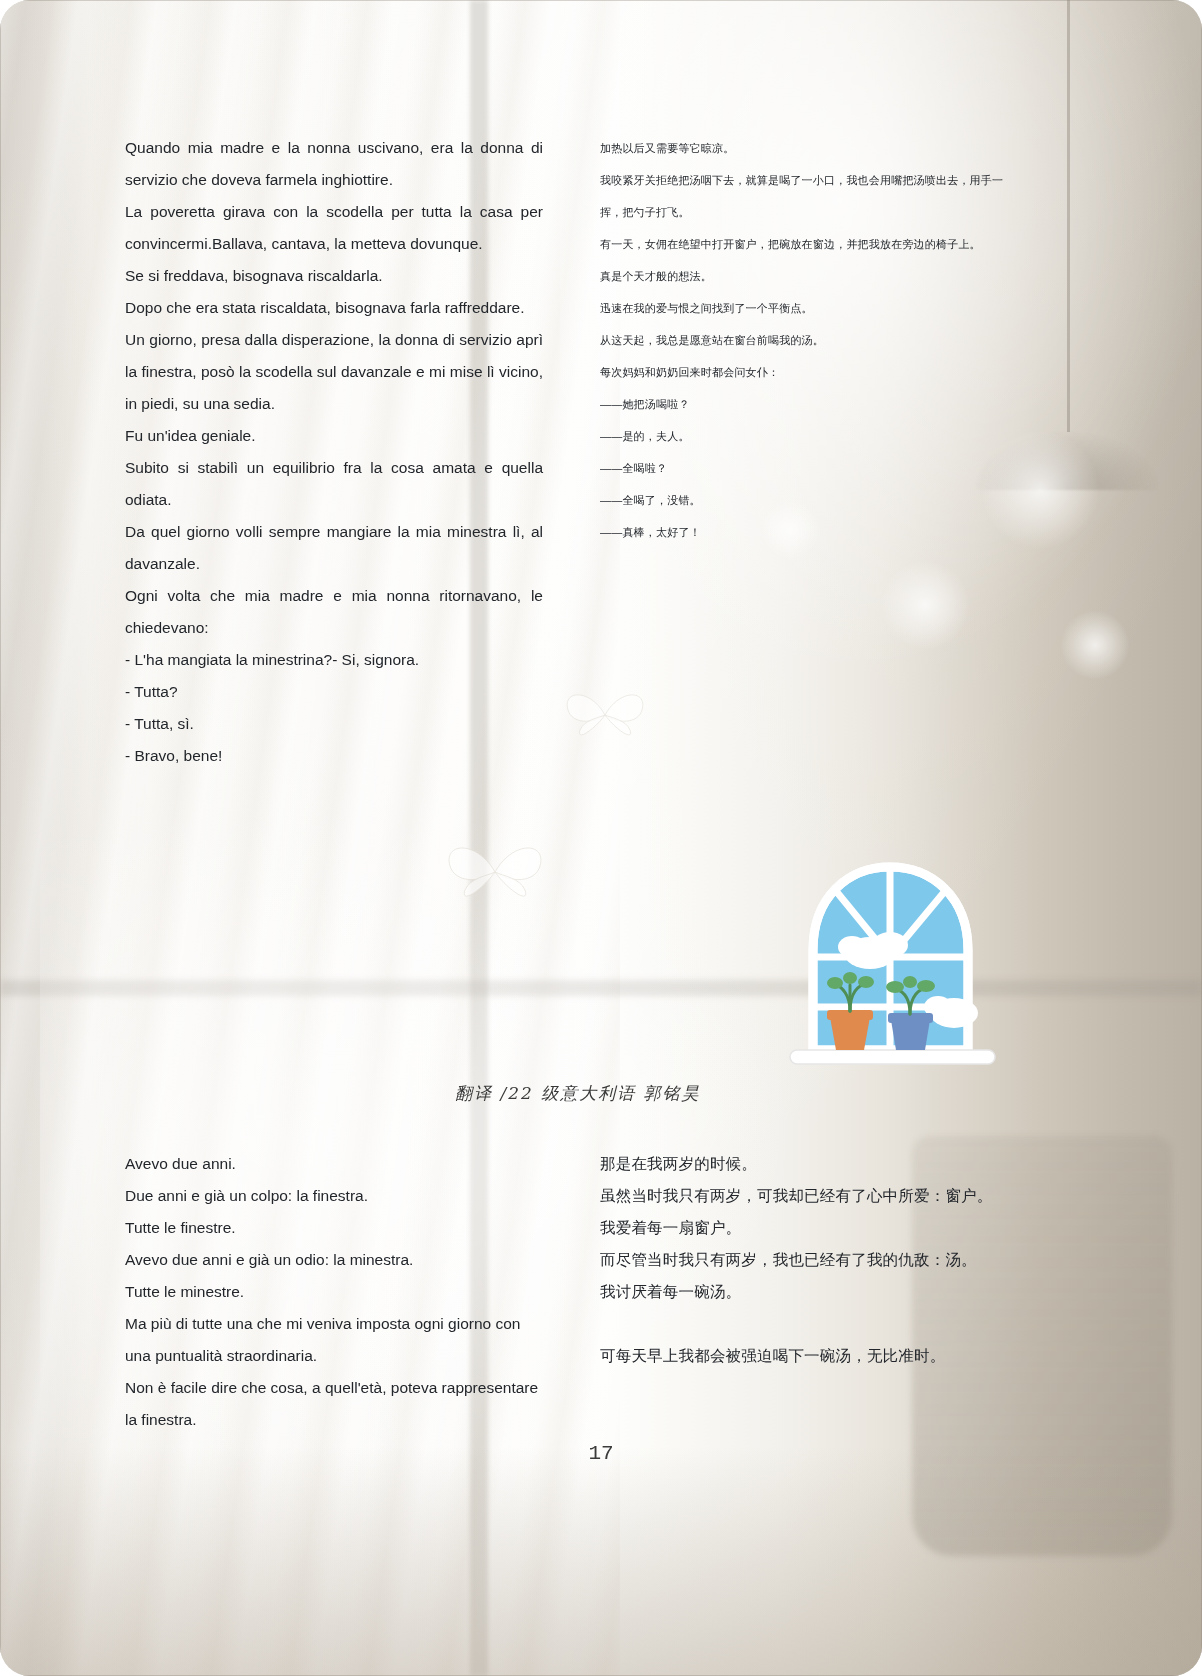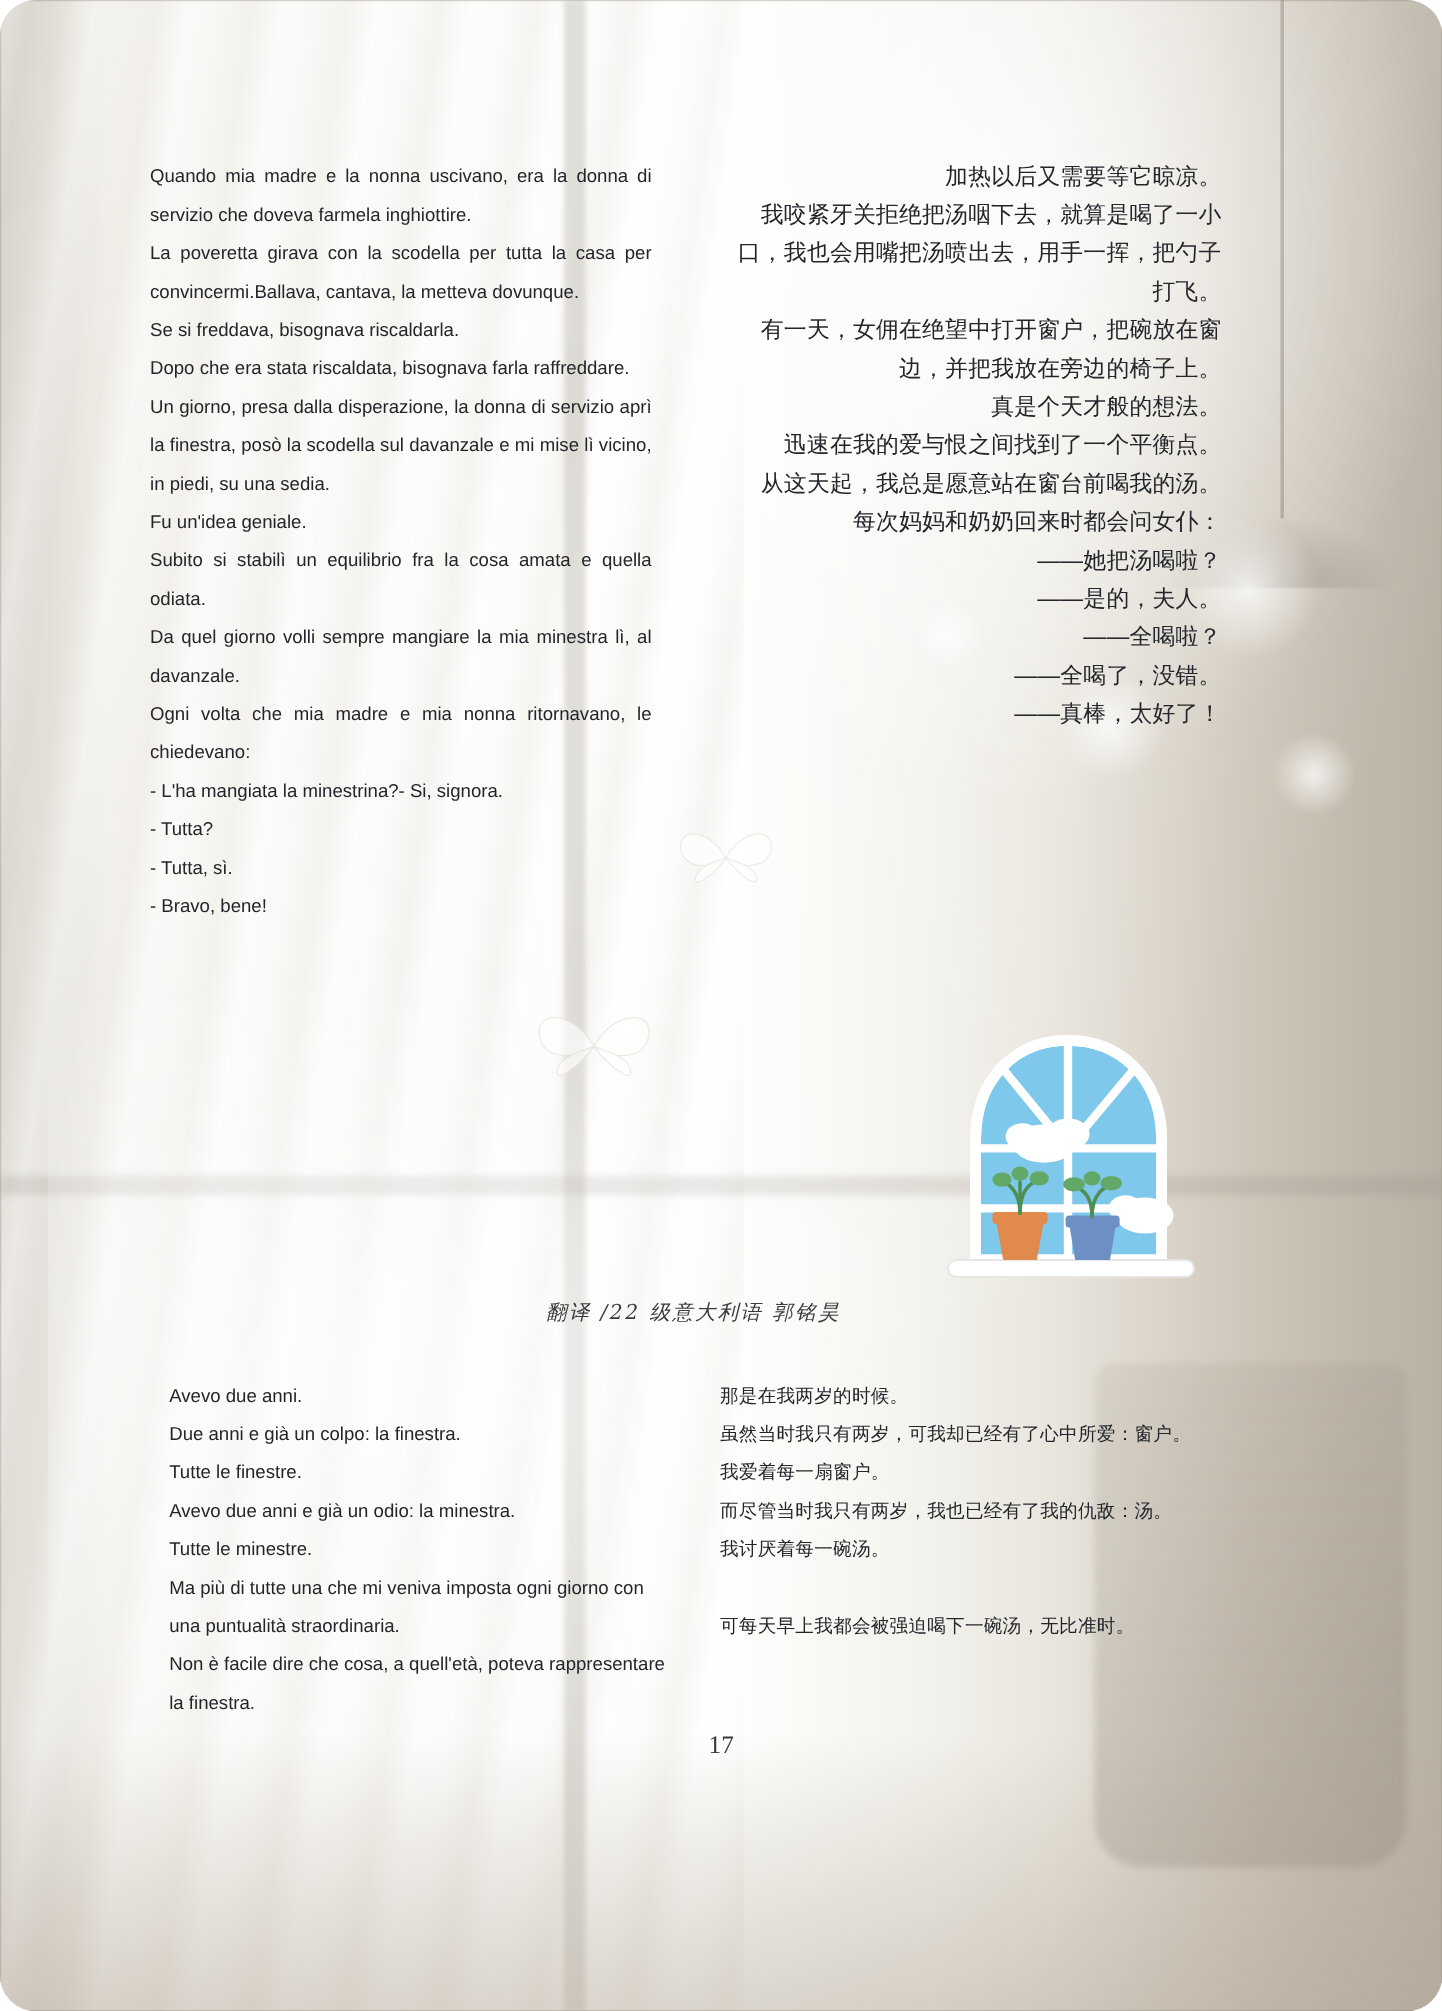--- a/index.html
+++ b/index.html
@@ -102,23 +102,23 @@
     position: absolute;
     font-size: 15.5px;
     line-height: 32px;
     color: #22262b;
   }
   .col p { margin: 0; }
   .col-it-1 { left: 125px; top: 132px; width: 418px; text-align: justify; }
   .col-it-1 p { text-align: justify; text-justify: inter-word; }
   .col-zh-1 {
     left: 600px; top: 132px; width: 418px;
-    font-size: 19px; line-height: 32px; text-align: right;
-  }
-  .col-it-2 { left: 125px; top: 1148px; width: 425px; margin-left: 16px; }
+    font-size: 11px; line-height: 32px;
+  }
+  .col-it-2 { left: 125px; top: 1148px; width: 425px; }
   .col-zh-2 { left: 600px; top: 1148px; width: 425px; }
 
   .zh { letter-spacing: .2px; }
 
   
   .heading {
     position: absolute;
     left: 373px; top: 1000px;
     font-family: "DejaVu Serif", serif;
     font-weight: bold;
@@ -139,21 +139,21 @@
     white-space: nowrap;
   }
 
   
   .page-number {
     position: absolute;
     left: 0; right: 0; top: 1442px;
     text-align: center;
     font-size: 21px;
     color: #3b3b3b;
-    font-family: Liberation Serif, serif;
+    font-family: Liberation Mono, monospace;
   }
 
   
   .butterfly { position: absolute; opacity: .75; }
   .bf1 { left: 560px; top: 680px; }
   .bf2 { left: 440px; top: 830px; }
 
   
   .window-illo {
     position: absolute;

